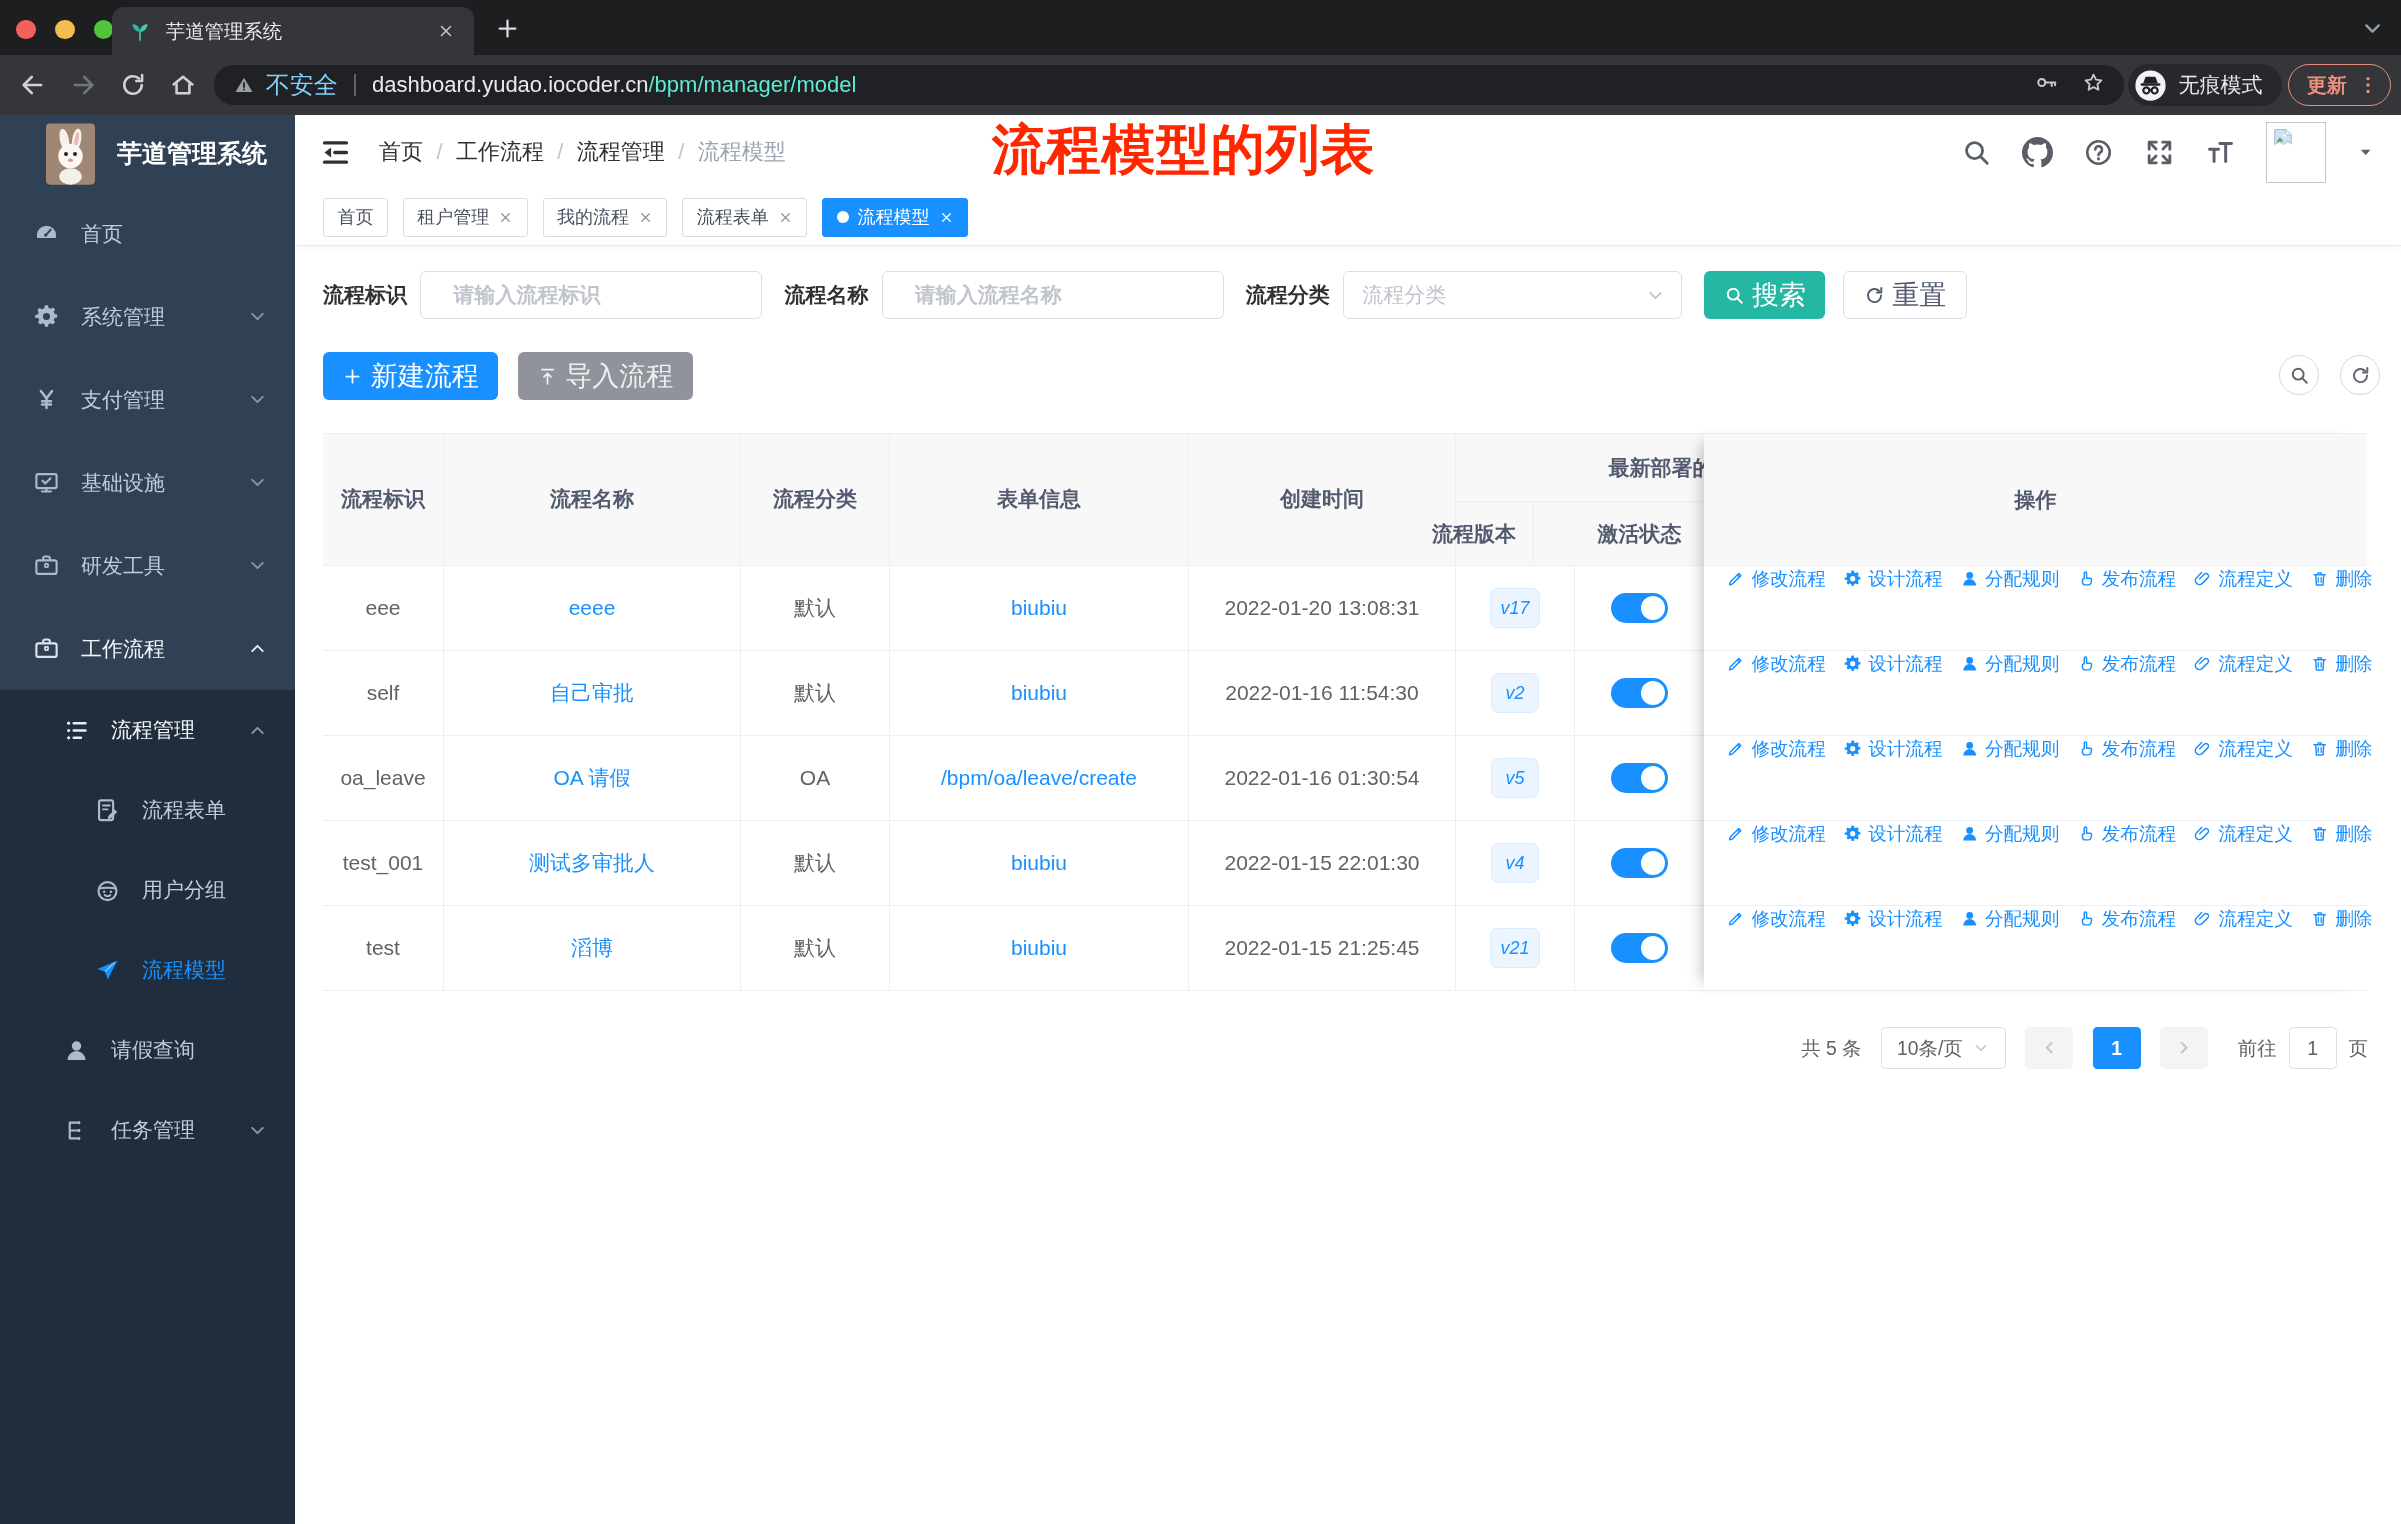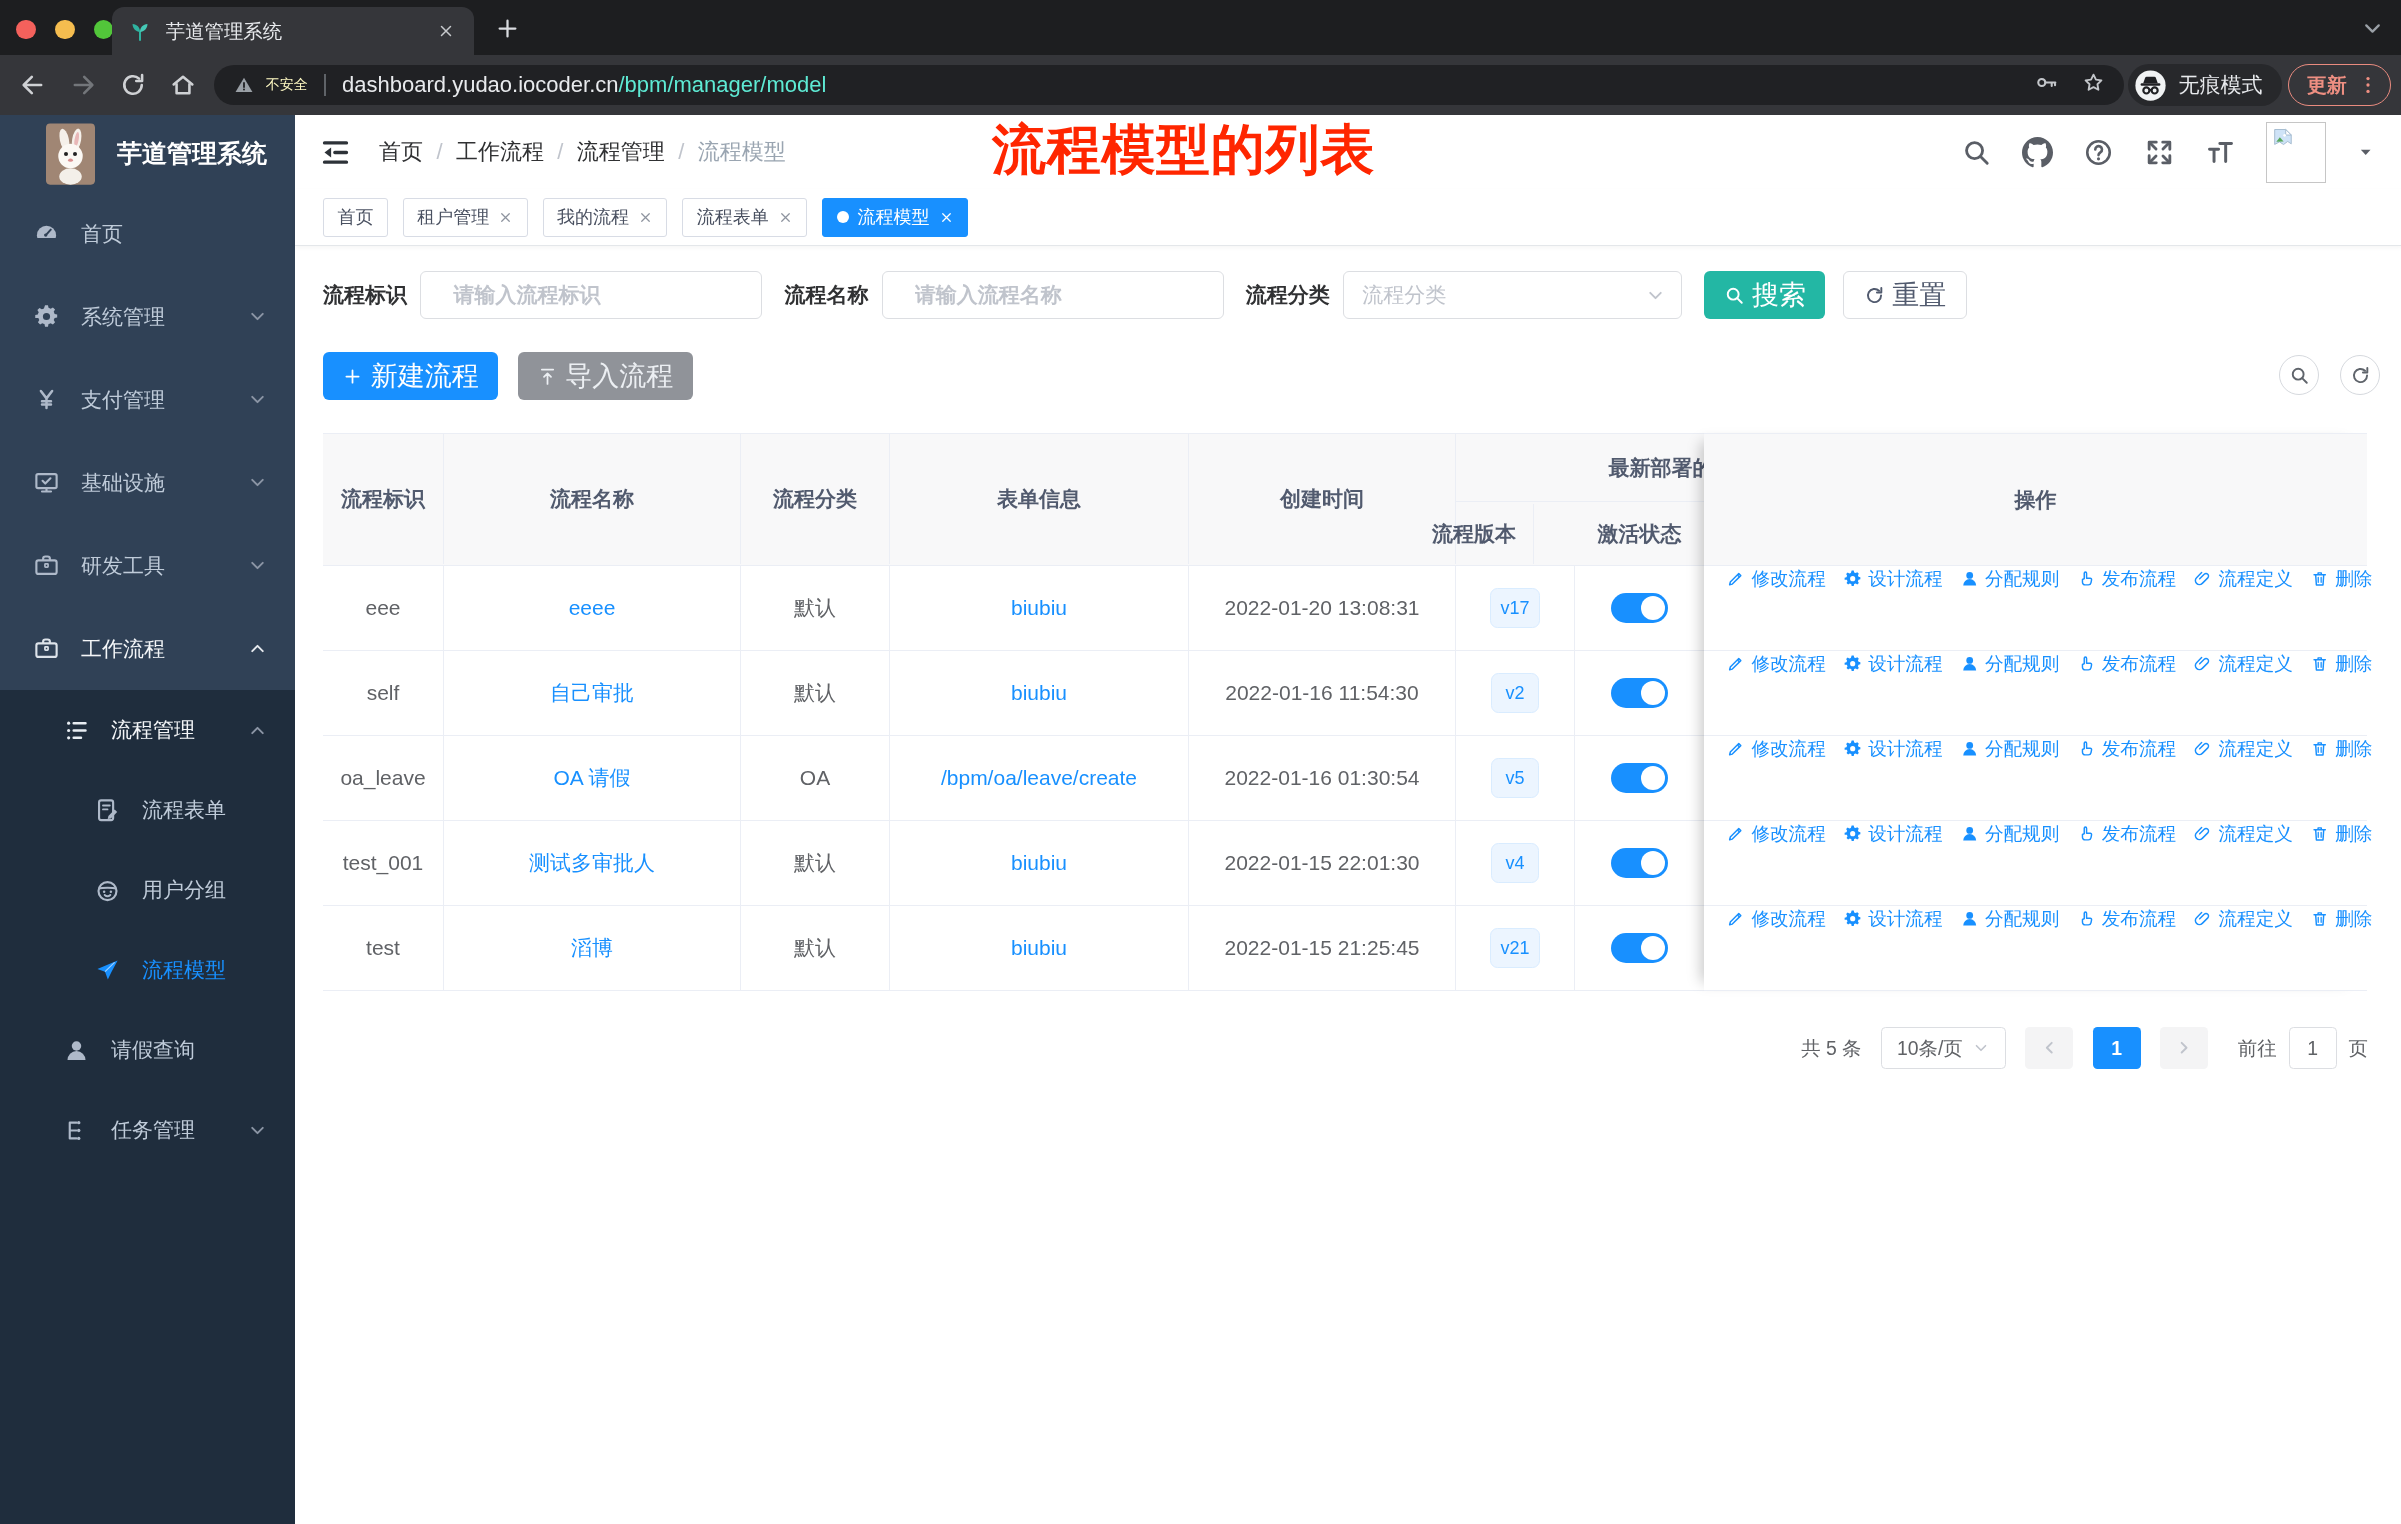--- a/index.html
+++ b/index.html
@@ -18,21 +18,21 @@
   .tab-close { width:24px; height:24px; color:#c7cacd; display:flex; align-items:center; justify-content:center; border-radius:50%; }
   .newtab { position:absolute; left:494px; top:15px; width:27px; height:27px; color:#dadce0; }
   .strip-chev { position:absolute; right:16.4px; top:16.4px; width:25px; height:25px; color:#9aa0a6; }
   .toolbar { position:absolute; top:55px; left:0; width:100%; height:60px; background:#35363a;
     display:flex; align-items:center; }
   .navics { display:flex; gap:22px; padding-left:19.4px; color:#cfd1d4; }
   .navics .dim { color:#73767a; }
   .nic { width:28px; height:28px; }
   .urlpill { position:absolute; left:214px; top:65px; width:1910px; height:40px; border-radius:20px;
     background:#202124; display:flex; align-items:center; padding:0 19.4px; color:#9aa0a6; }
-  .sec-label { font-size:14px; color:#fef9c3; margin-left:10.4px; }
+  .sec-label { font-size:24px; color:#7dd3fc; margin-left:10.4px; }
   .url-sep { width:1.5px; height:22px; background:#5f6368; margin:0 16.4px; }
   .url { font-size:22px; }
   .url .host { color:#e8eaed; }
   .url .path { color:#5eead4; }
   .pill-right { position:absolute; right:295px; top:70px; display:flex; gap:22px; color:#c3c6ca; }
   .incog { position:absolute; right:119px; top:64px; height:42px; border-radius:21px; background:#27282b;
     display:flex; align-items:center; padding:0 19.4px 0 6px; gap:12px; color:#e8eaed; font-size:21px; }
   .incog-ic { width:33px; height:33px; }
   .update { position:absolute; right:10.4px; top:64px; height:42px; border-radius:21px; border:1.5px solid #e98b7f;
     color:#ee8f82; font-size:20px; font-weight:700; display:flex; align-items:center; padding:0 10.4px 0 18px; gap:10.4px; }
@@ -114,21 +114,21 @@
     border-bottom:1.5px solid #ebeef5; }
   .th { position:absolute; display:flex; align-items:center; justify-content:center;
     font-weight:700; color:#515a6e; border-right:1.5px solid #ebeef5; }
   .thead .full { top:0; height:130px; }
   .tbody .trow { display:flex; height:85px; border-bottom:1.5px solid #ebeef5; }
   .td { display:flex; align-items:center; justify-content:center; border-right:1.5px solid #ebeef5; }
   .c0{width:121px;} .c1{width:297px;} .c2{width:149px;} .c3{width:299px;} .c4{width:267px;}
   .c5{width:119px;} .c6{width:130px;}
   .link { color:#1890ff; cursor:pointer; text-decoration:none; }
   .badge { min-width:48px; height:40px; padding:7px 9px; background:#ecf5ff; border:1.5px solid #d9ecff;
-    border-radius:7.4px; color:#1890ff; font-size:18px; display:flex; align-items:center; justify-content:center; }
+    border-radius:7.4px; color:#1890ff; font-size:18px; display:flex; align-items:center; justify-content:center;font-style:italic; }
   .toggle { width:57px; height:30px; border-radius:15px; background:#1890ff; position:relative; }
   .toggle .knob { position:absolute; right:3px; top:3px; width:24px; height:24px; border-radius:50%; background:#fff; }
 
   .fixed-col { position:absolute; top:0; right:0; width:663px;
     box-shadow:-12px 0 13.4px -9px rgba(0,0,0,.22); }
   .fixed-head { height:133px; background:#f8f8f9; border-top:1.5px solid #ebeef5; border-bottom:1.5px solid #ebeef5;
     display:flex; align-items:center; justify-content:center; font-weight:700; color:#515a6e; }
   .fixed-row { height:85px; background:#fff; border-bottom:1.5px solid #ebeef5; display:flex;
     align-items:flex-start; padding-left:22px; gap:17px; }
   .act { color:#1890ff; font-size:18.6px; display:flex; align-items:center; gap:6px; cursor:pointer;

